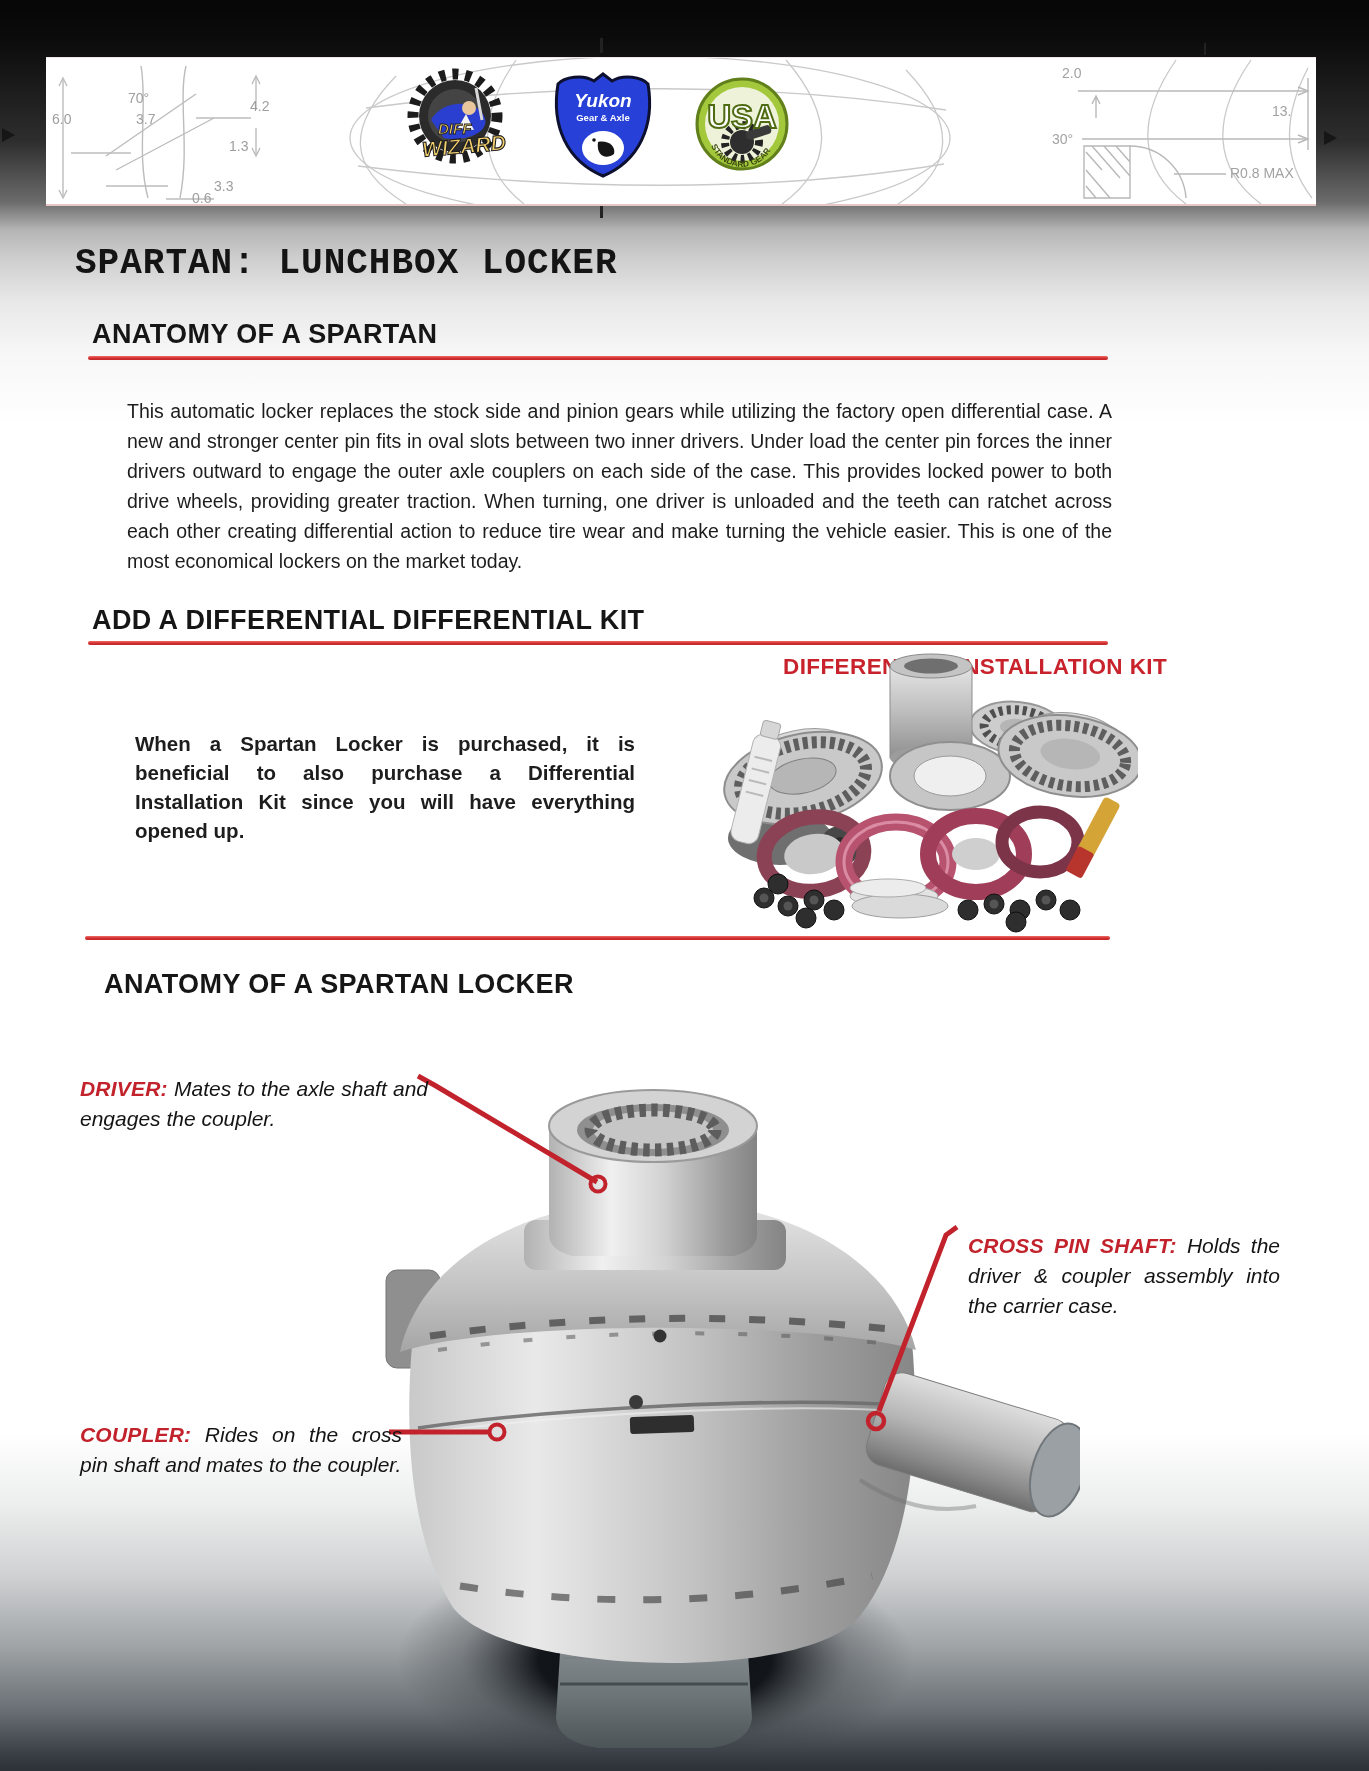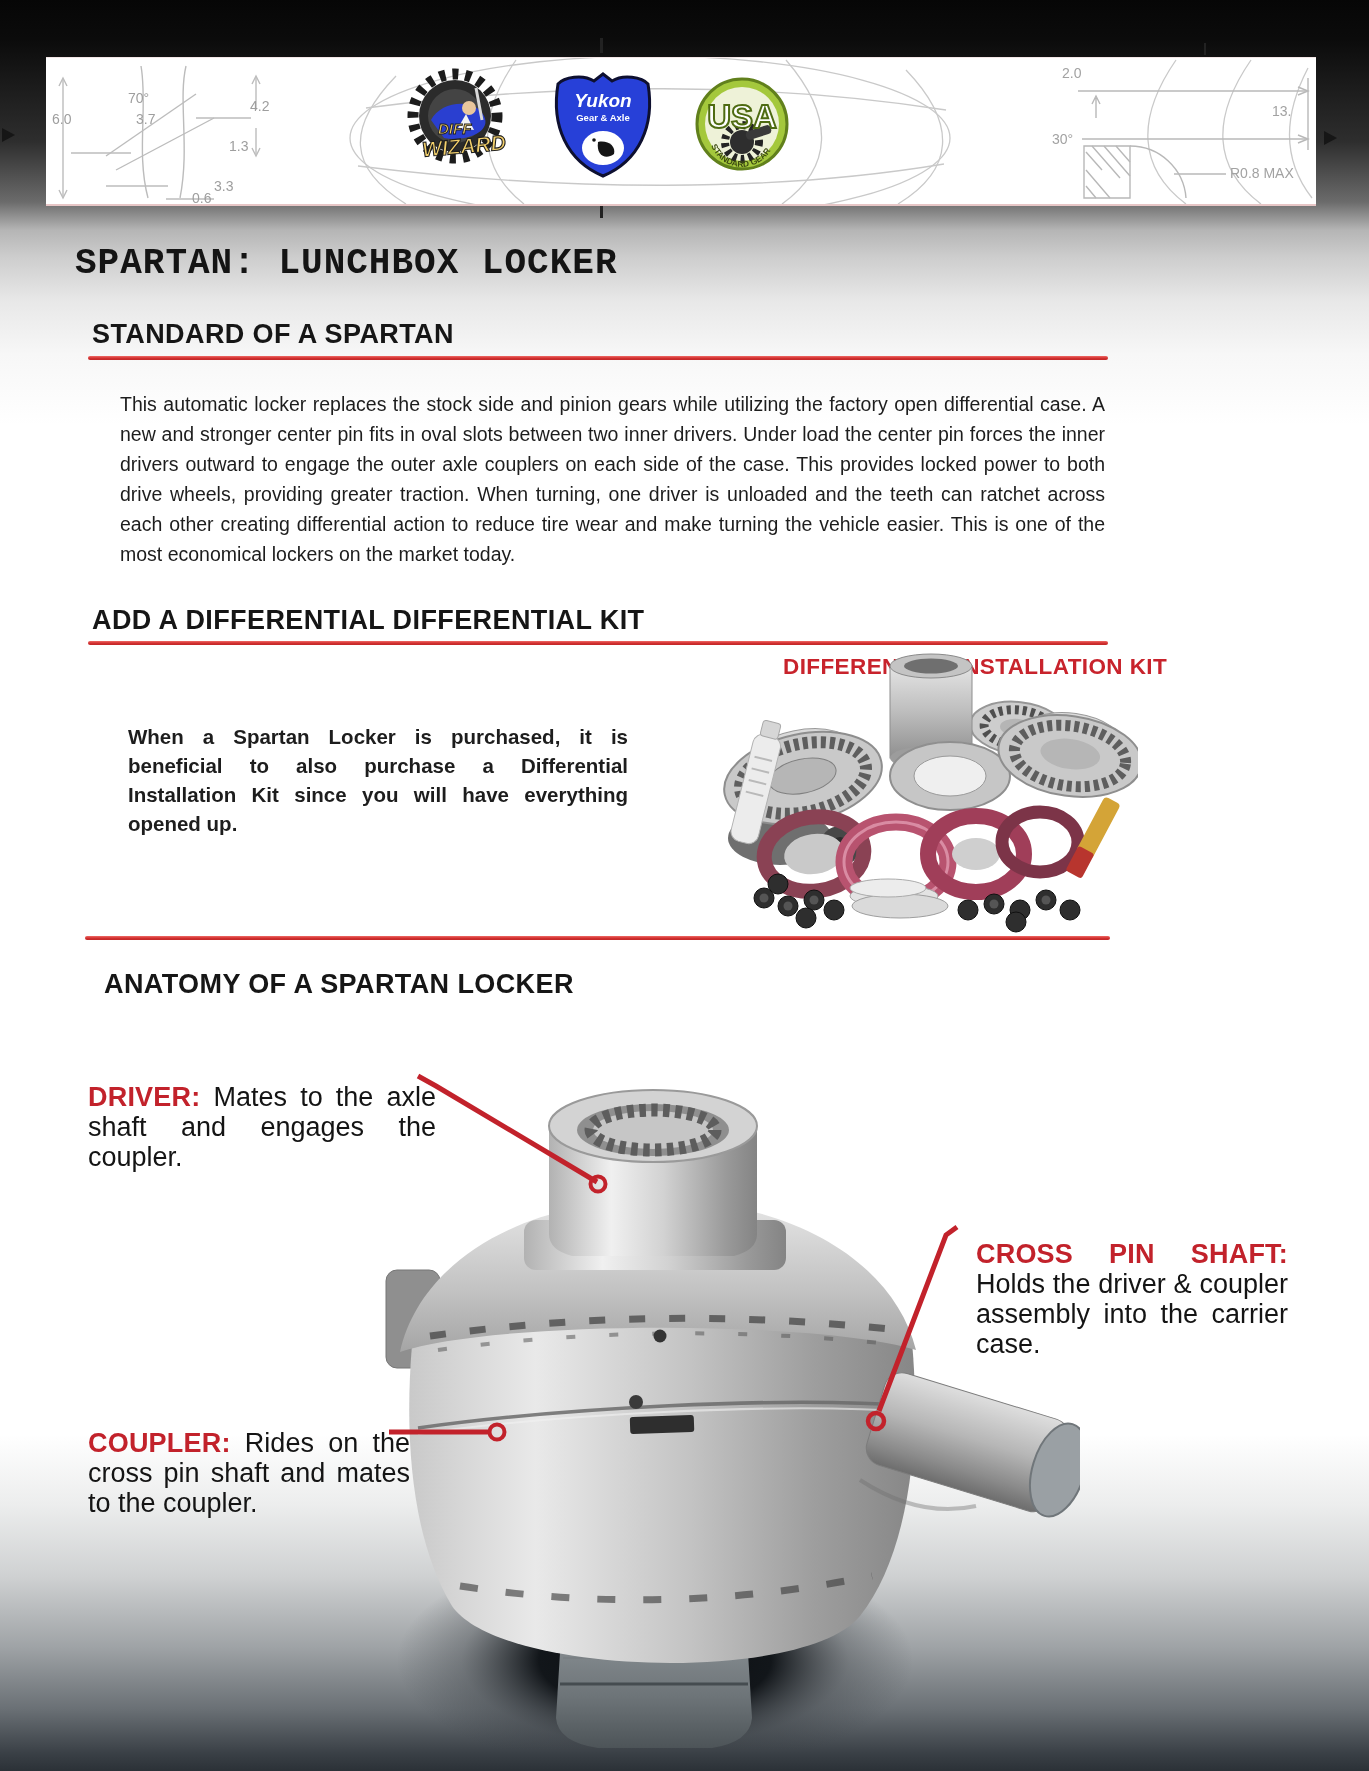--- a/index.html
+++ b/index.html
@@ -30,27 +30,27 @@
   }
   .sec-head{font-size:27px;font-weight:800;letter-spacing:.4px;color:#161616;margin:0;white-space:nowrap;}
   .h-overview{left:92px;top:319px;}
   .h-install{left:92px;top:605px;}
   .h-anatomy{left:92px;top:969px;margin-left:12px;}
   .red-rule{height:4px;background:linear-gradient(180deg,#ef6a66,#d22f2f 55%,#c02727);border-radius:2px;}
   .rule-overview{left:88px;top:356px;width:1020px;}
   .rule-install{left:88px;top:641px;width:1020px;}
   .rule-divider{left:85px;top:936px;width:1025px;}
   
-  .body-copy{font-size:19.5px;line-height:30px;color:#1d1d1d;text-align:justify;margin:8px;}
+  .body-copy{font-size:19.5px;line-height:30px;color:#1d1d1d;text-align:justify;margin:15px;}
   .p-overview{left:112px;top:381px;width:985px;}
   .p-lead{left:120px;top:714px;width:500px;font-weight:bold;font-size:20.5px;line-height:29px;}
   .p-kitbody{left:120px;top:840px;width:505px;line-height:29px;}
   .kit-label{left:783px;top:654px;font-size:22.5px;font-weight:800;letter-spacing:.4px;color:#c8232c;margin:0;white-space:nowrap;}
   
-  .callout{font-size:27px;line-height:30px;color:#141414;text-align:justify;margin:16px;}
+  .callout{font-size:21px;line-height:30px;color:#141414;text-align:justify;margin:8px;font-style:italic;}
   .callout .term{font-weight:800;color:#c2222b;letter-spacing:.2px;}
   .co-driver{left:72px;top:1066px;width:348px;}
   .co-crosspin{left:960px;top:1223px;width:312px;}
   .co-coupler{left:72px;top:1412px;width:322px;}
   svg text{font-family:"Liberation Sans","DejaVu Sans",sans-serif;}
 </style>
 </head>
 <body>
 
 <div class="page">
@@ -156,21 +156,21 @@
         <text x="696" y="70" font-size="33" font-weight="800" fill="#ffffff" stroke="#4e6b12" stroke-width="2" text-anchor="middle">USA</text>
         <text font-size="8.5" font-weight="bold" fill="#3c4a12">
           <textPath href="#usaArc" startOffset="4">STANDARD GEAR</textPath>
         </text>
       </g>
     </svg>
   </div>
 
   <h1 class="abs page-title">SPARTAN: LUNCHBOX LOCKER</h1>
 
-  <h2 class="abs sec-head h-overview">STANDARD OF A SPARTAN</h2>
+  <h2 class="abs sec-head h-overview">ANATOMY OF A SPARTAN</h2>
   <div class="abs red-rule rule-overview"></div>
   <p class="abs body-copy p-overview">This automatic locker replaces the stock side and pinion gears while utilizing the factory open differential case. A new and stronger center pin fits in oval slots between two inner drivers. Under load the center pin forces the inner drivers outward to engage the outer axle couplers on each side of the case. This provides locked power to both drive wheels, providing greater traction. When turning, one driver is unloaded and the teeth can ratchet across each other creating differential action to reduce tire wear and make turning the vehicle easier. This is one of the most economical lockers on the market today.</p>
 
   <h2 class="abs sec-head h-install">ADD A DIFFERENTIAL DIFFERENTIAL KIT</h2>
   <div class="abs red-rule rule-install"></div>
   <p class="abs kit-label">DIFFERENTIAL INSTALLATION KIT</p>
   <p class="abs body-copy p-lead">When a Spartan Locker is purchased, it is beneficial to also purchase a Differential Installation Kit since you will have everything opened up.</p>
 
   <svg class="abs" style="left:718px;top:648px;" viewBox="0 0 420 290" width="420" height="290">
     <defs>

